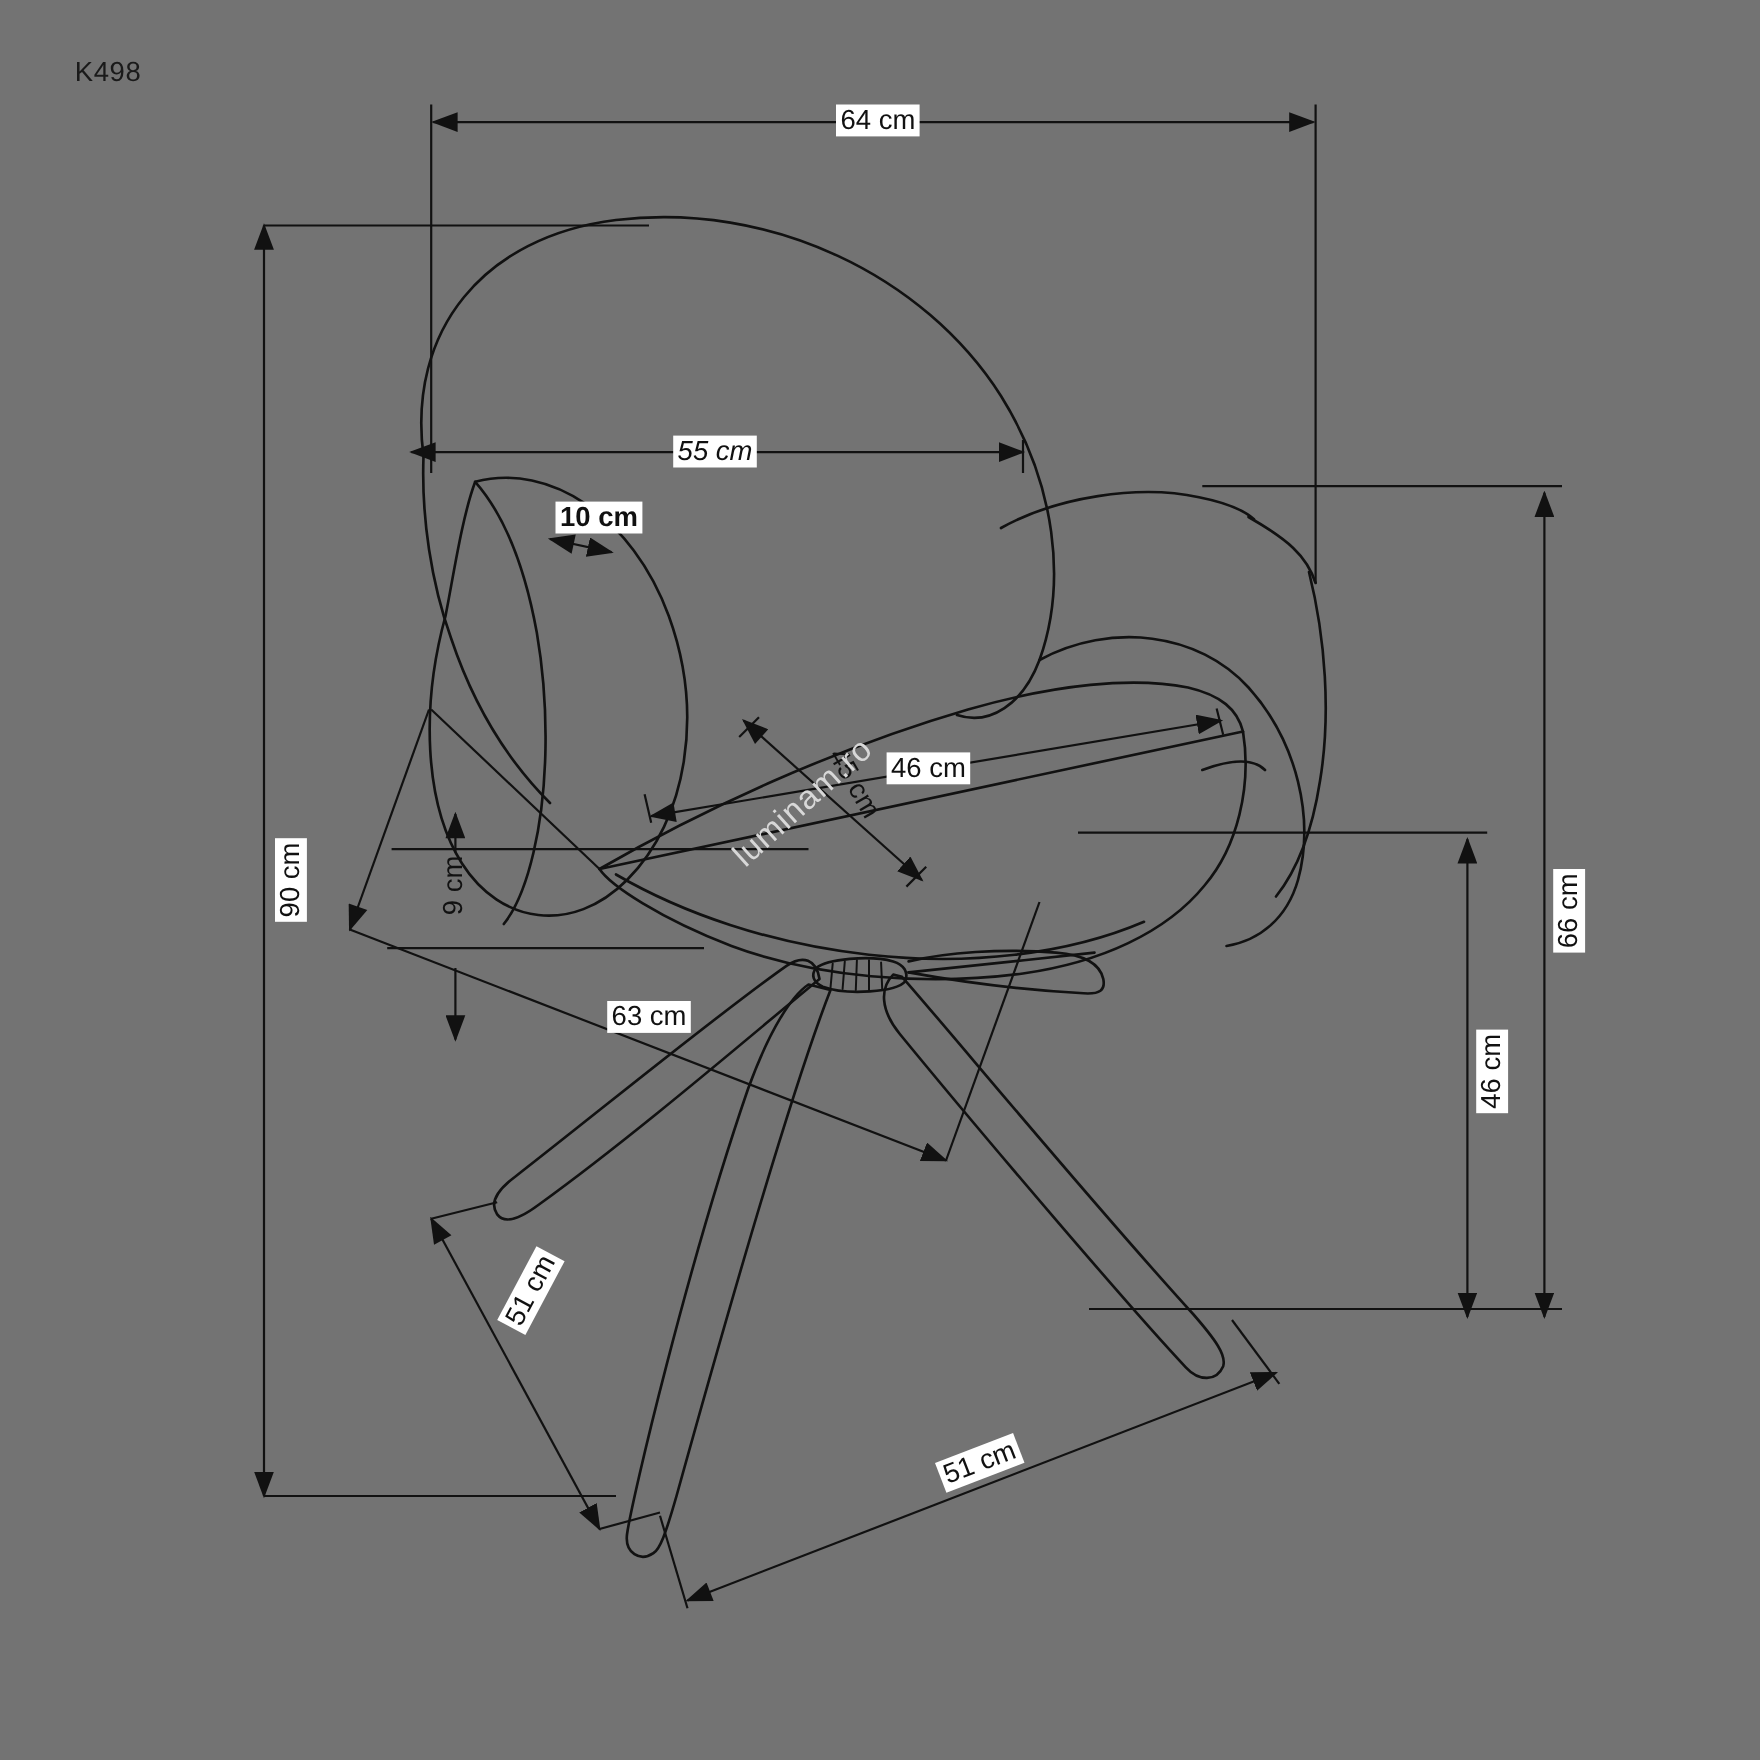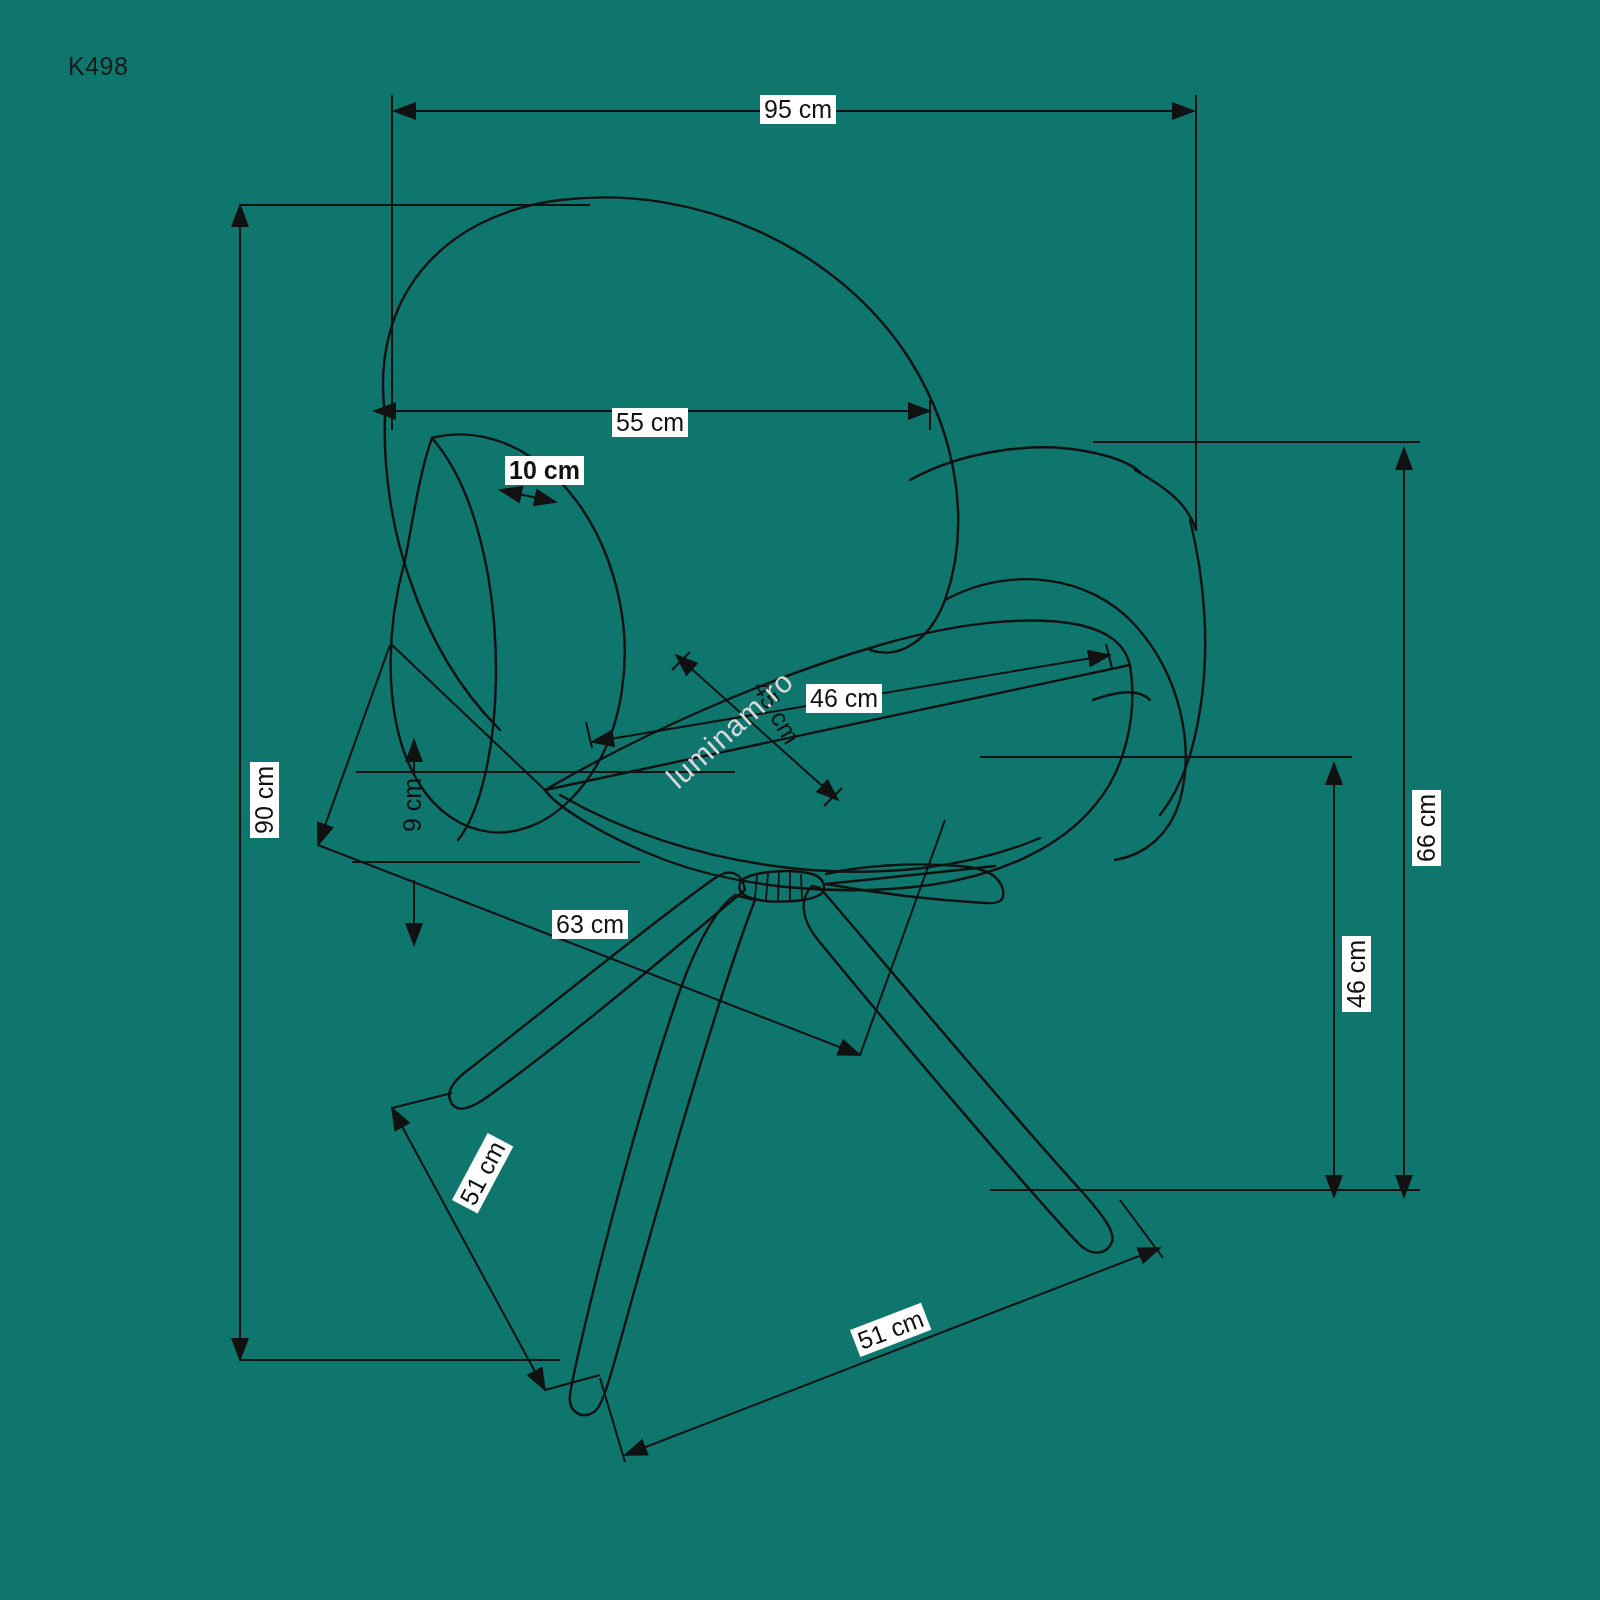--- a/index.html
+++ b/index.html
@@ -4,21 +4,21 @@
 <style>
   html, body {
     margin: 0;
     padding: 0;
     background: #ffffff;
   }
   #page {
     position: relative;
     width: 1600px;
     height: 1600px;
-    background: #0f766e;
+    background: #737373;
     font-family: "Liberation Sans", sans-serif;
     overflow: hidden;
   }
   #drawing {
     position: absolute;
     left: 0;
     top: 0;
     width: 1600px;
     height: 1600px;
   }
@@ -165,22 +165,22 @@
       <line x1="625" y1="1455" x2="1160" y2="1248" marker-start="url(#arrow-start)" marker-end="url(#arrow-end)"></line>
       <line x1="600" y1="1378" x2="625" y2="1462"></line>
       <line x1="1120" y1="1200" x2="1163" y2="1258"></line>
     </g>
 
     <g stroke="#111111" stroke-width="2" fill="none">
       <line x1="545" y1="790" x2="392" y2="645"></line>
     </g>
   </svg>
 
-  <div class="dim-label" style="left:760px; top:95px;">95 cm</div>
-  <div class="dim-label" style="left:612px; top:408px;">55 cm</div>
+  <div class="dim-label" style="left:760px; top:95px;">64 cm</div>
+  <div class="dim-label" style="left:612px; top:396px;font-style:italic;">55 cm</div>
   <div class="dim-label" style="left:505px; top:456px;font-weight:bold;">10 cm</div>
   <div class="dim-label" style="left:806px; top:684px;">46 cm</div>
 
   <div style="position:absolute; left:770px; top:672px;">
     <div class="dim-label" style="left:0; top:0; transform:rotate(60deg); transform-origin:left top; background:transparent;">45 cm</div>
   </div>
 
   <div style="position:absolute; left:398px; top:836px;">
     <div class="dim-label rot90" style="left:0; top:0; background:transparent;">9 cm</div>
   </div>

